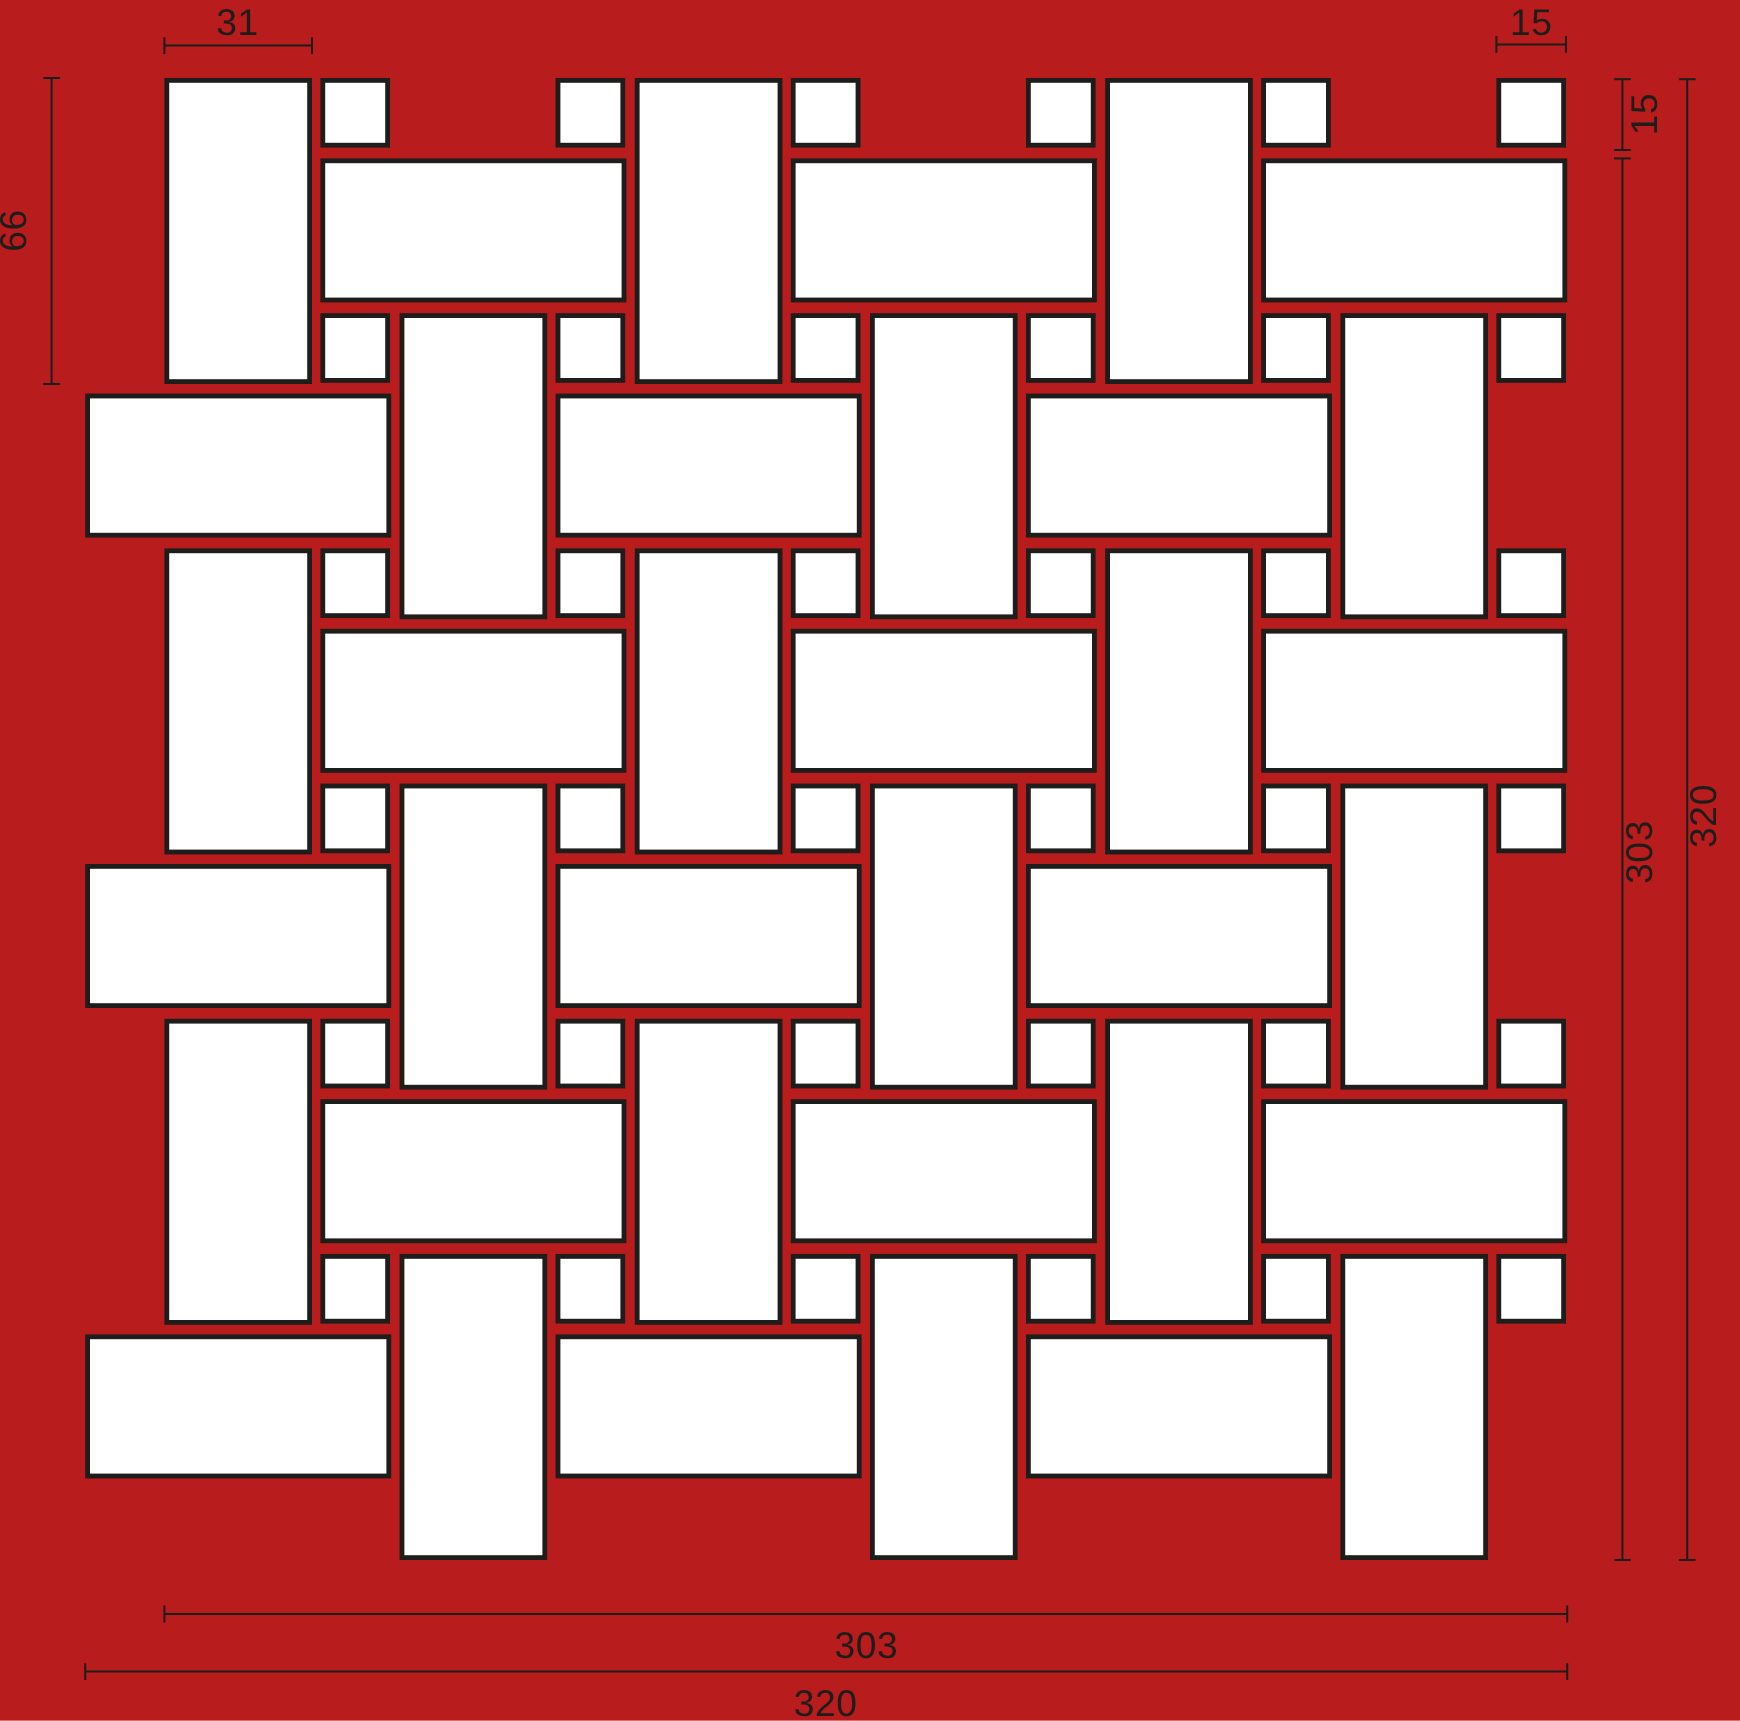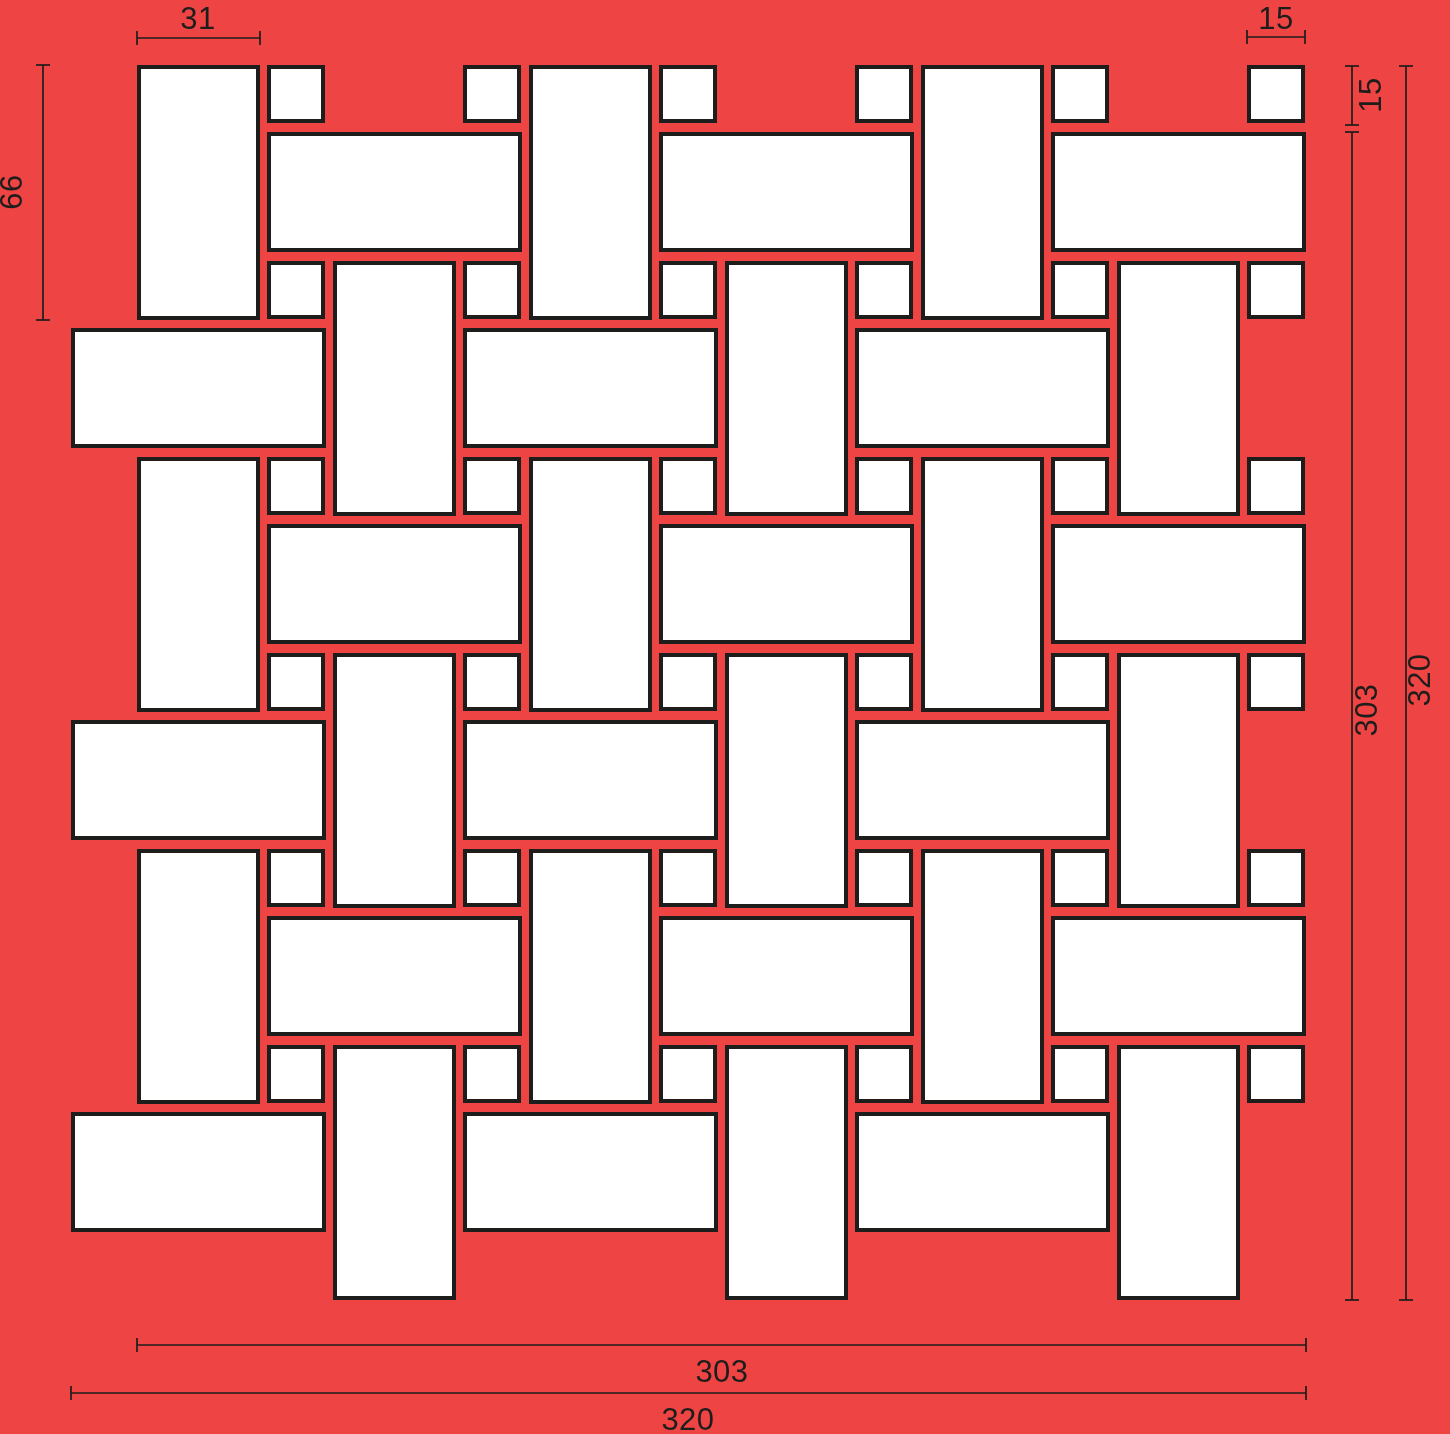--- a/index.html
+++ b/index.html
@@ -8,21 +8,21 @@
     background: #ffffff;
     width: 1450px;
     height: 1434px;
     overflow: hidden;
     font-family: "Liberation Sans", sans-serif;
   }
   .stage {
     position: relative;
     width: 1450px;
     height: 1434px;
-    background: #ef4444;
+    background: #b91c1c;
   }
   svg { display: block; }
   .dim-label {
     font-family: "Liberation Sans", sans-serif;
     font-size: 31px;
     fill: #1d1d1b;
     letter-spacing: 0.5px;
   }
   .tile {
     fill: #ffffff;

